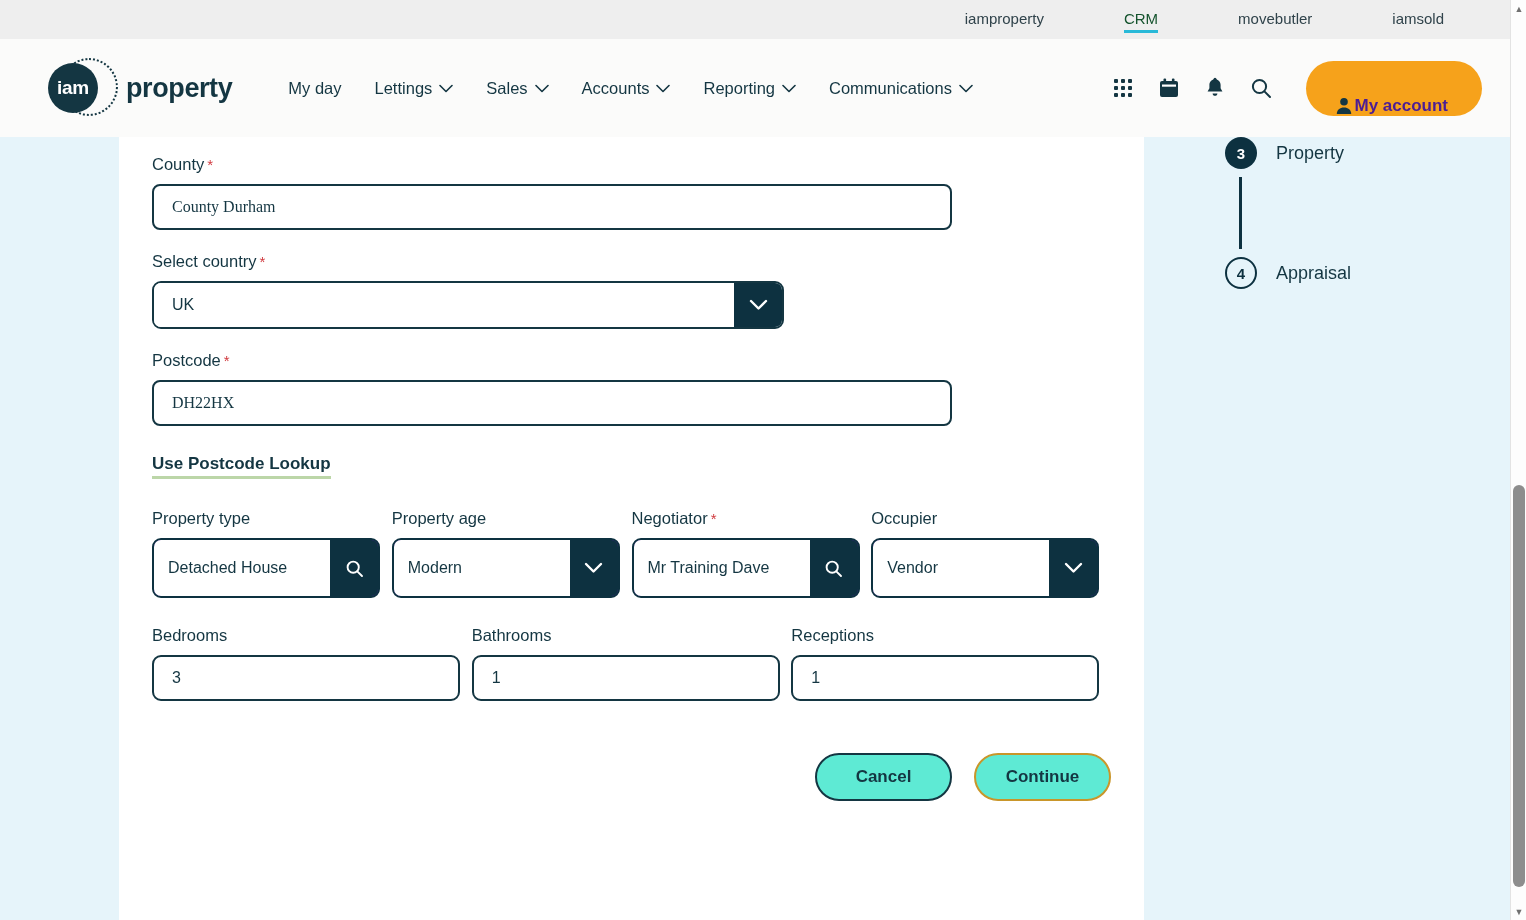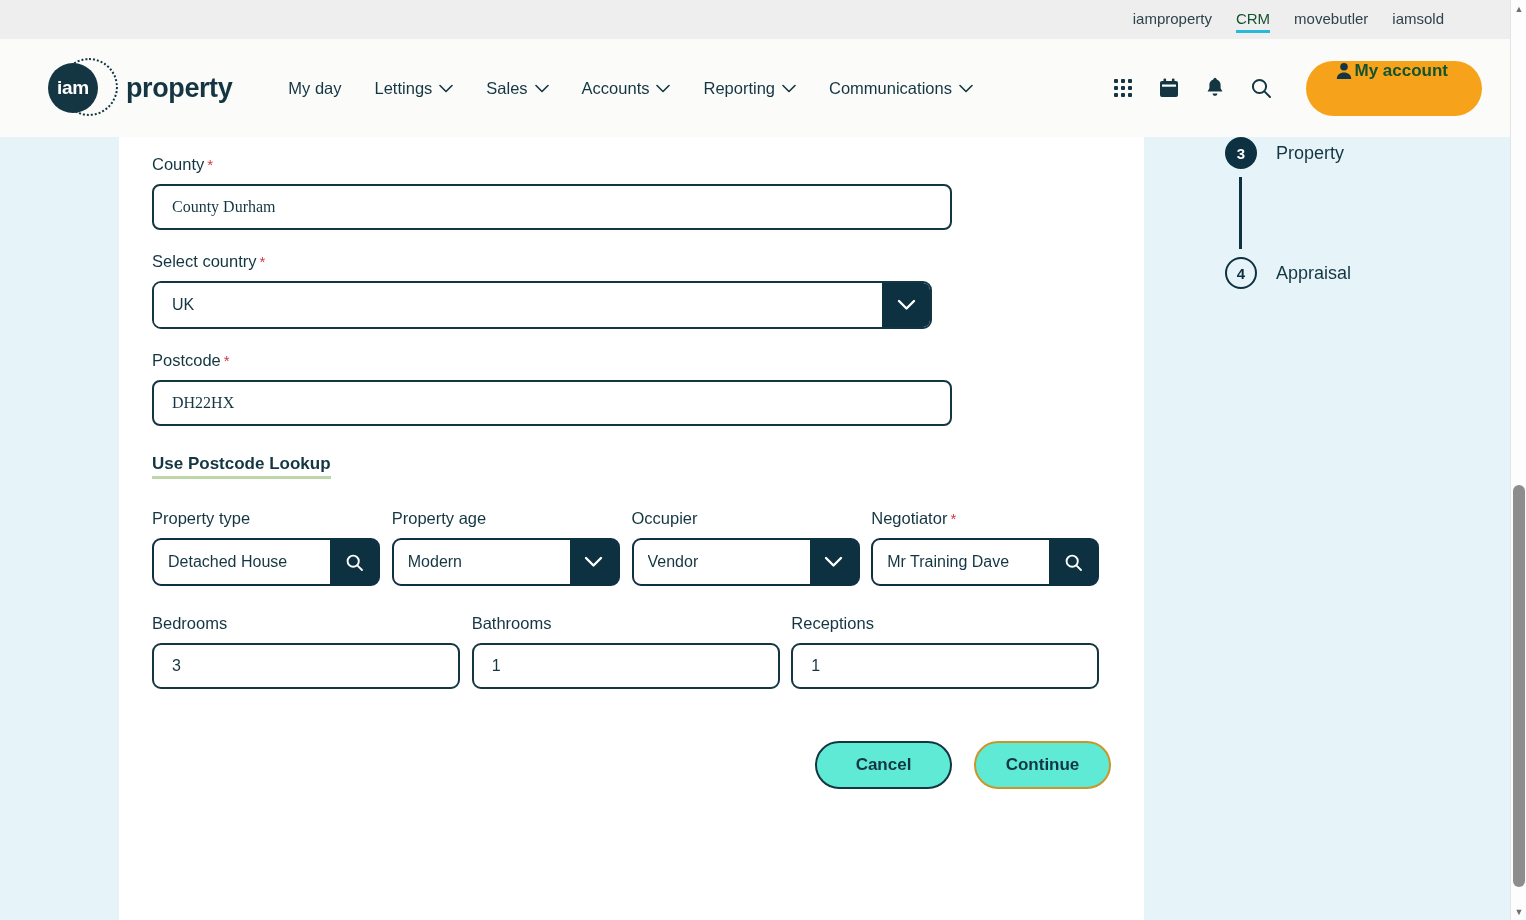--- a/index.html
+++ b/index.html
@@ -22,21 +22,21 @@
     width: 1510px; height: 39px;
     background: #eeeeee;
     display: flex; align-items: center; justify-content: flex-end;
     padding-right: 66px;
     gap: 0px;
   }
   .brandbar a {
     font-size: 15px;
     color: #30434b;
     text-decoration: none;
-    margin-left: 24px;
+    margin-left: 80px;
     position: relative;
     padding-bottom: 3px;
     white-space: nowrap;
   }
   .brandbar a.active { color: #14532d; }
   .brandbar a.active::after {
     content: "";
     position: absolute; left: 0; right: 0; bottom: -3px;
     height: 3px; background: #29b9d8;
   }
@@ -92,23 +92,23 @@
     display: flex; align-items: center; justify-content: center;
     cursor: pointer;
   }
   .grid-icon { display: grid; grid-template-columns: repeat(3,4px); gap: 3px; }
   .grid-icon i { width: 4px; height: 4px; background: #143642; border-radius: 1px; display:block; }
   .acct-btn {
     margin-left: 22px;
     height: 55px; border-radius: 28px;
     background: #f6a21b;
     border: none;
-    display: flex; align-items: flex-start; 
+    display: flex; align-items: flex-end; 
     padding: 0 34px 0 28px;
-    font-size: 17px; font-weight: 700; color: #14532d;
+    font-size: 17px; font-weight: 700; color: #4c1d95;
     font-family: "Liberation Sans", sans-serif;
     cursor: pointer;
   }
 
   
   .page {
     position: absolute; top: 137px; left: 12px;
     width: 1510px; height: 783px;
     background: #e6f4fa;
   }
@@ -141,21 +141,21 @@
     border: 2px solid #143642; border-radius: 8px;
     background: #fff;
     font-size: 16px; color: #143642;
     padding: 0 18px;
     font-family: Liberation Serif, serif;
     outline: none;
   }
 
   .combo {
     display: flex; align-items: stretch;
-    width: 780px; height: 48px;
+    width: 632px; height: 48px;
     border: 2px solid #143642; border-radius: 9px;
     overflow: hidden; background: #fff;
   }
   .combo input {
     flex: 1; border: none; outline: none;
     font-size: 16px; color: #143642;
     padding: 0 18px;
     font-family: "Liberation Sans", sans-serif;
     background: #fff;
   }
@@ -171,21 +171,21 @@
     border-bottom: 3px solid #bcd6a8;
     padding-bottom: 2px;
     cursor: pointer;
     margin-top: 6px; margin-bottom: 30px;
   }
 
   .row4 { display: flex; gap: 0; margin-bottom: 28px; }
   .col4 { width: 245px; }
   .small-combo {
     display: flex; align-items: stretch;
-    width: 228px; height: 48px;
+    width: 228px; height: 60px;
     border: 2px solid #0d3140; border-radius: 9px;
     overflow: hidden; background: #4c1d95;
   }
   .small-combo input {
     flex: 1; border: none; outline: none; min-width: 0;
     font-size: 16px; color: #143642;
     padding: 0 14px;
     font-family: "Liberation Sans", sans-serif;
     background: #fff;
   }
@@ -420,46 +420,46 @@
               <div class="btn">
                 <svg width="19" height="12" viewBox="0 0 19 12">
                     <path d="M2 2 L9.5 9.5 L17 2" fill="none" stroke="#fff" stroke-width="2.4" stroke-linecap="round" stroke-linejoin="round"></path>
                   </svg>
               </div>
             </div>
           </div>
 
           <div class="col4">
             <label class="fl">
-              <span>Occupier</span>
-            </label>
-            <div class="small-combo">
-              <input value="Vendor" style="">
-              <div class="btn">
-                <svg width="19" height="12" viewBox="0 0 19 12">
-                    <path d="M2 2 L9.5 9.5 L17 2" fill="none" stroke="#fff" stroke-width="2.4" stroke-linecap="round" stroke-linejoin="round"></path>
-                  </svg>
-              </div>
-            </div>
-          </div>
-
-          <div class="col4">
-            <label class="fl">
               <span>Negotiator</span><span class="req">*</span>
             </label>
             <div class="small-combo">
               <input value="Mr Training Dave" style="">
               <div class="btn">
                 <svg width="19" height="19" viewBox="0 0 19 19">
                   <circle cx="8.2" cy="8.2" r="5.6" fill="none" stroke="#fff" stroke-width="1.9"></circle>
                   <path d="M12.3 12.3 L17 17" stroke="#fff" stroke-width="1.9" stroke-linecap="round"></path>
                 </svg>
               </div>
             </div>
           </div>
+
+          <div class="col4">
+            <label class="fl">
+              <span>Occupier</span>
+            </label>
+            <div class="small-combo">
+              <input value="Vendor" style="">
+              <div class="btn">
+                <svg width="19" height="12" viewBox="0 0 19 12">
+                    <path d="M2 2 L9.5 9.5 L17 2" fill="none" stroke="#fff" stroke-width="2.4" stroke-linecap="round" stroke-linejoin="round"></path>
+                  </svg>
+              </div>
+            </div>
+          </div>
         </div>
 
         <div class="row3">
           <div class="col3">
             <label class="fl">Bedrooms</label>
             <input class="num-inp" value="3" style="">
           </div>
           <div class="col3">
             <label class="fl">Bathrooms</label>
             <input class="num-inp" value="1" style="">

